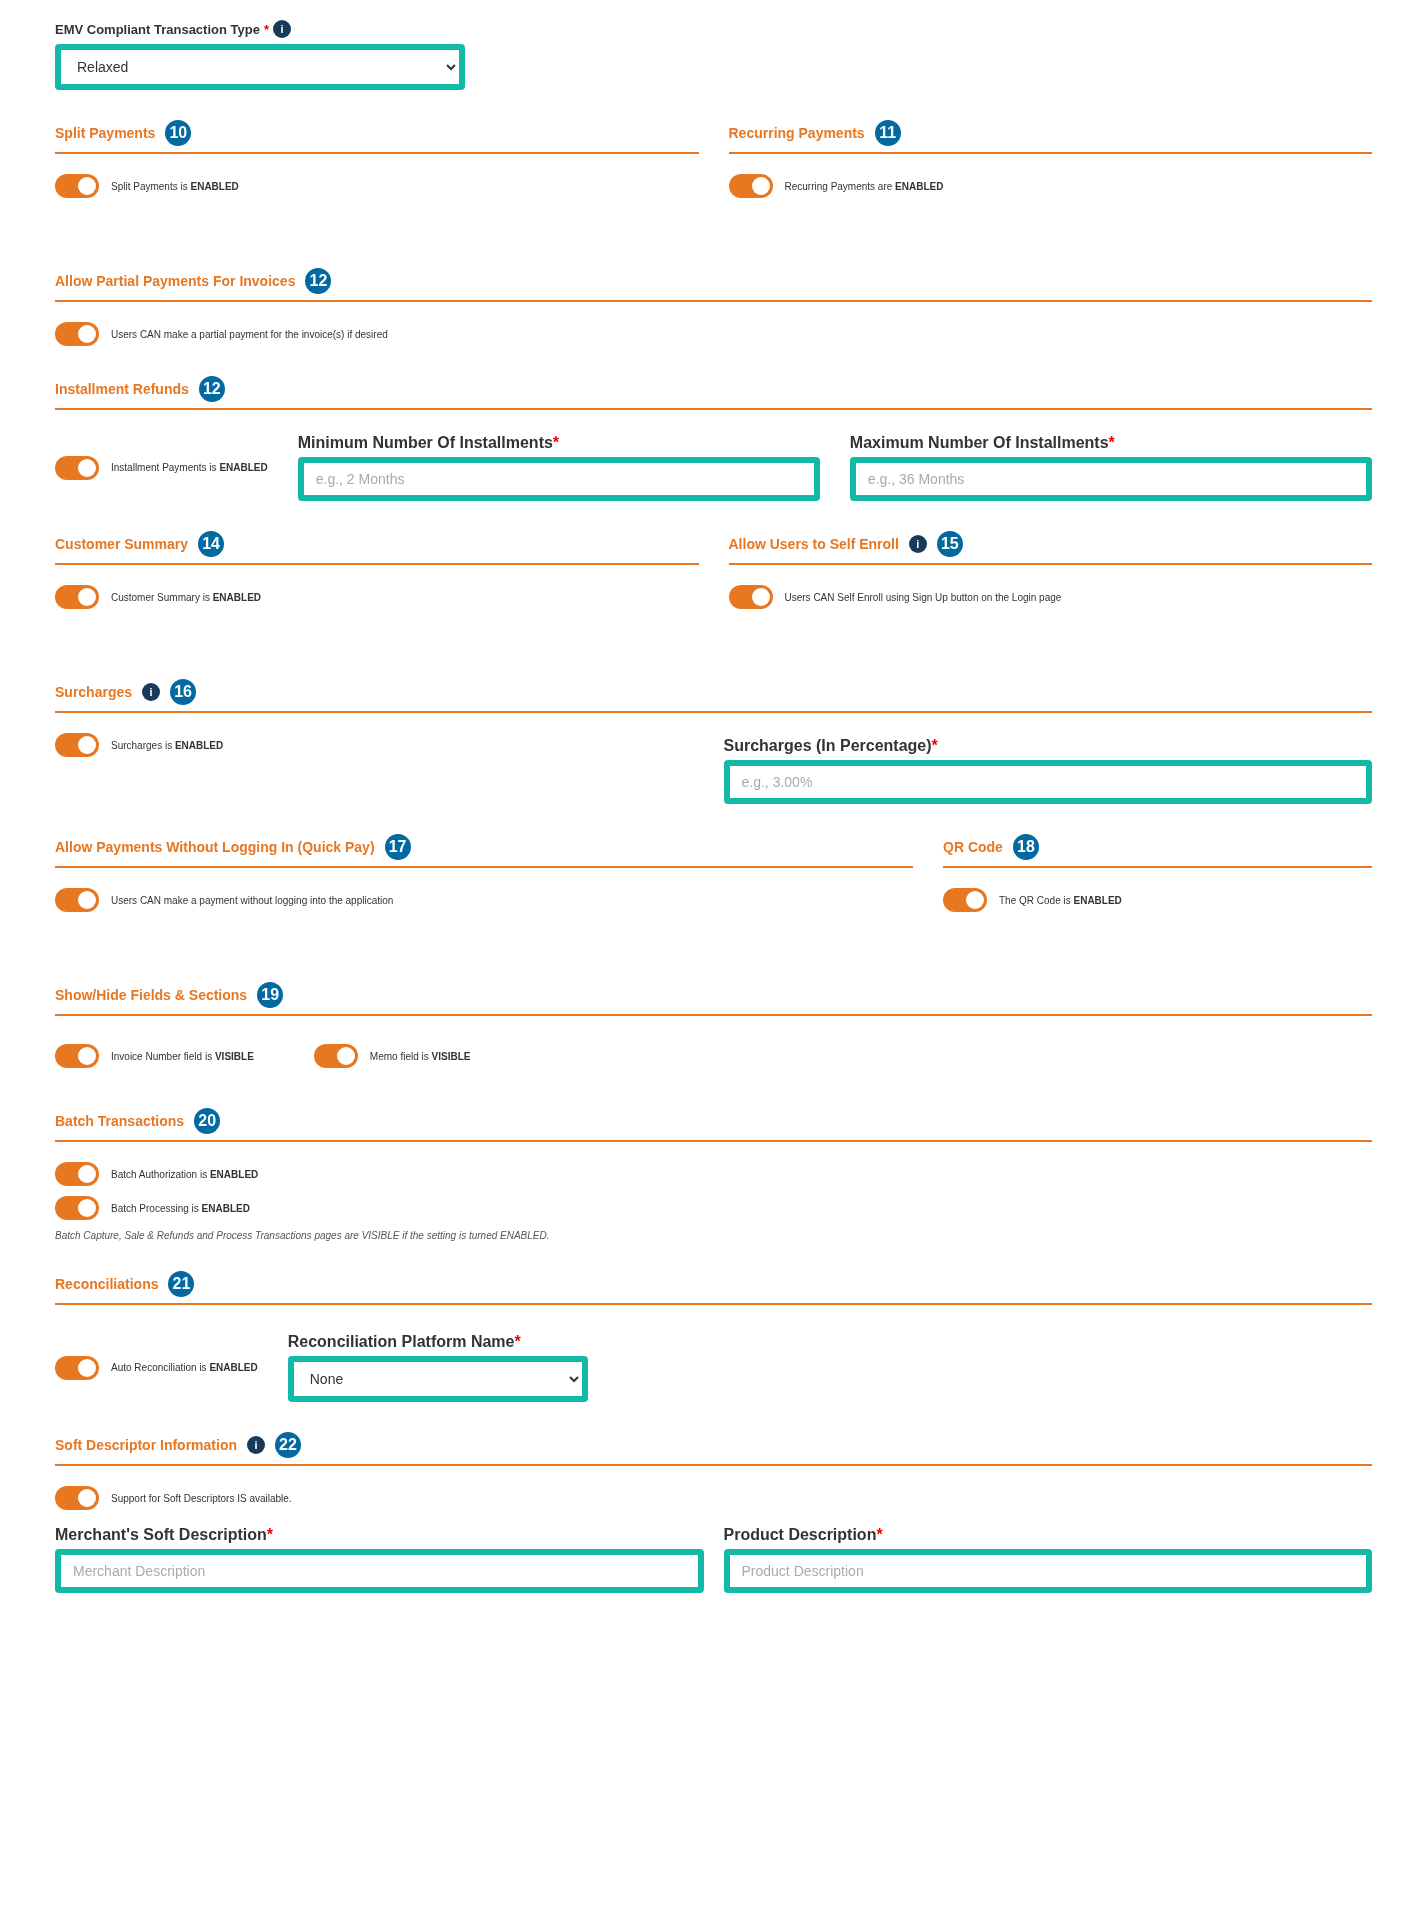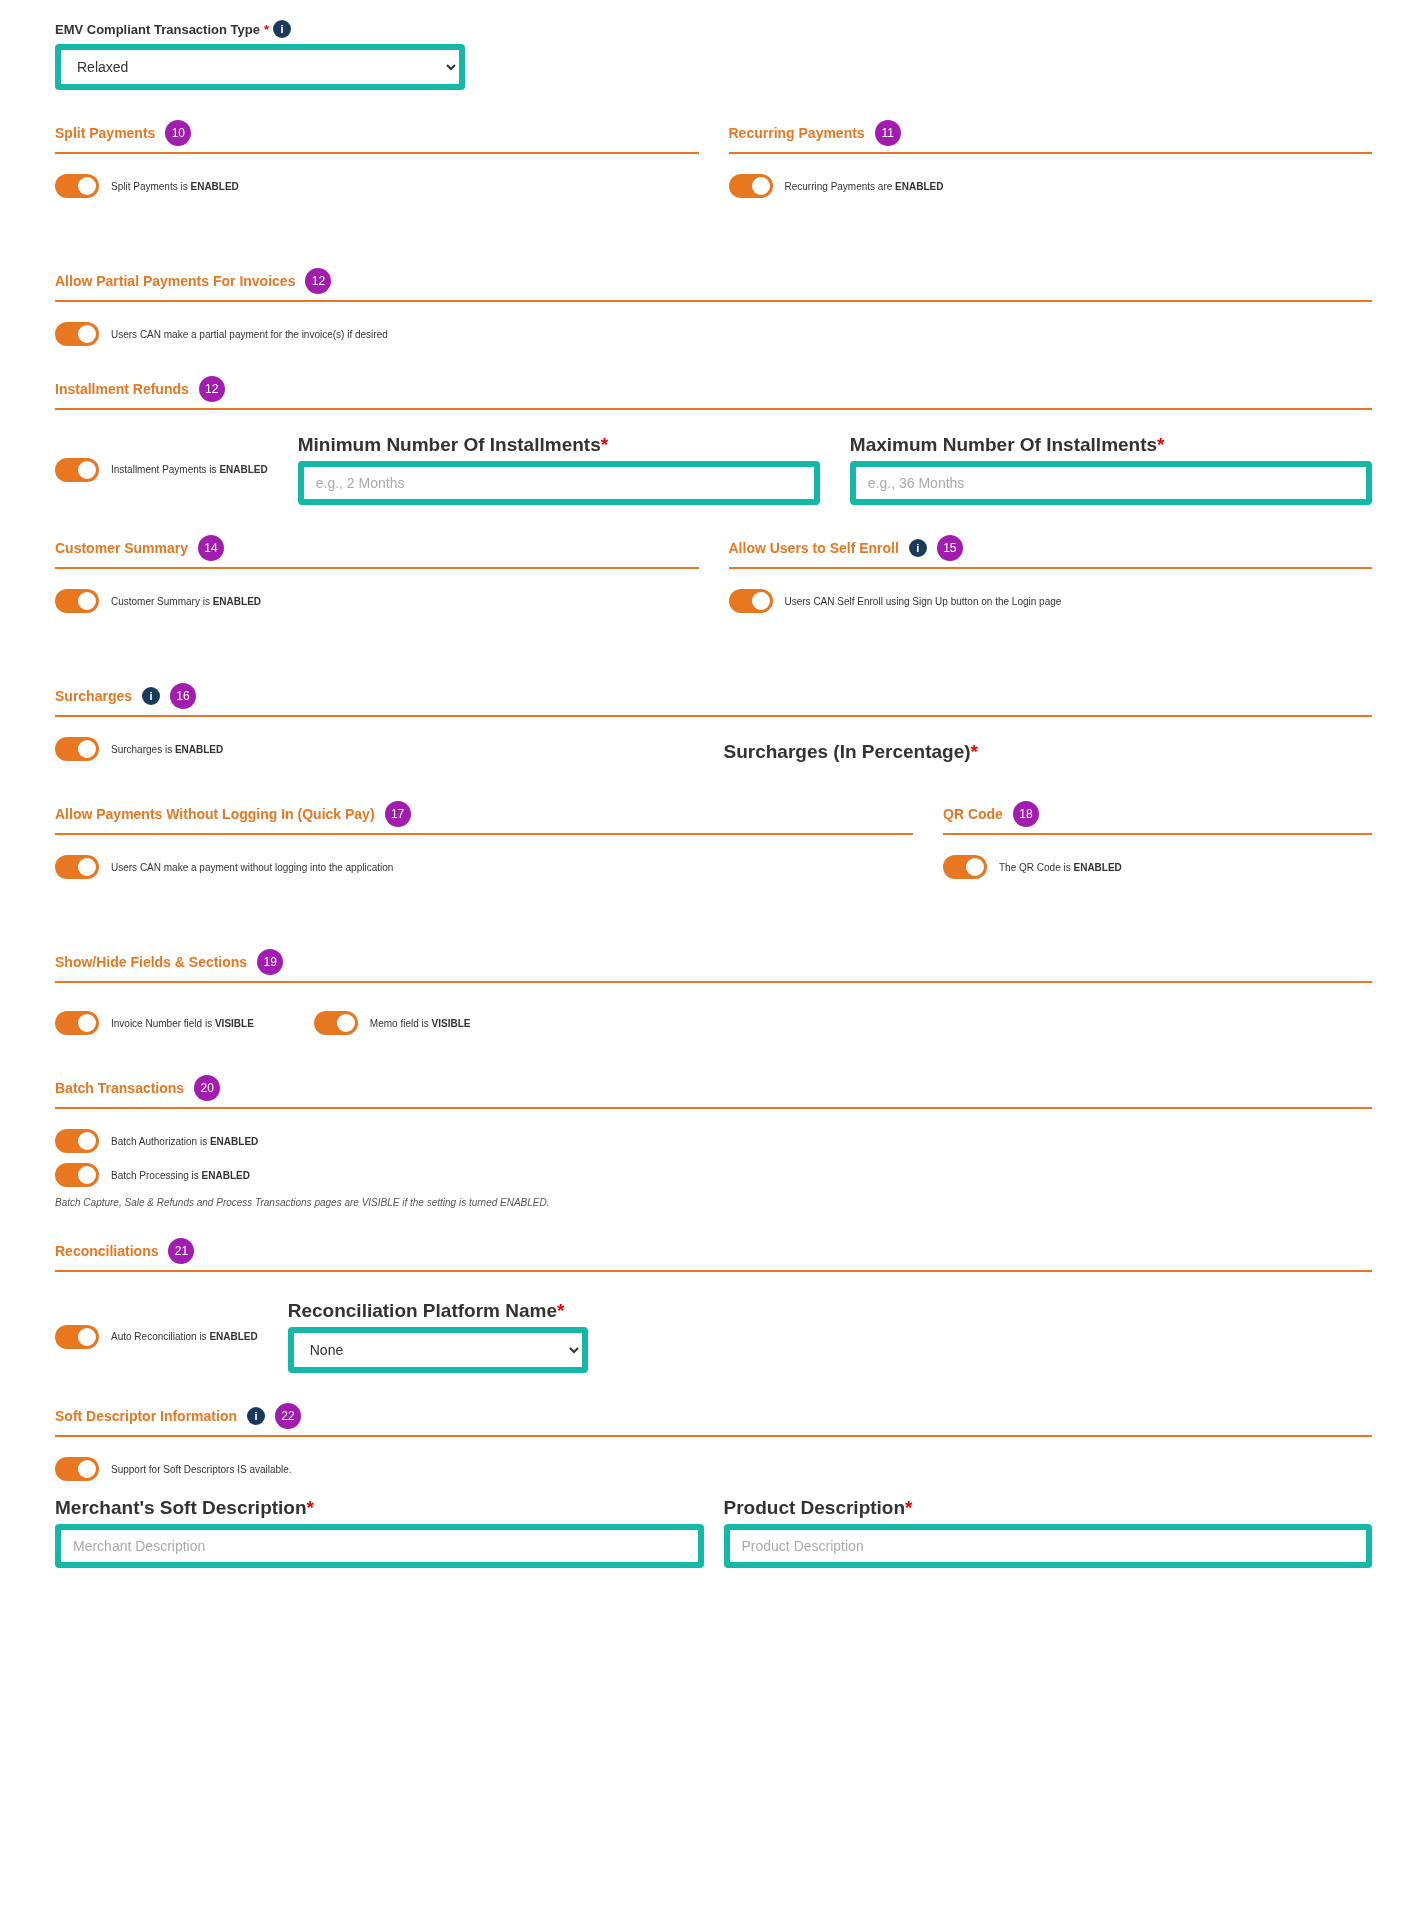--- a/index.html
+++ b/index.html
@@ -22,30 +22,30 @@
       margin-bottom: 8px;
       padding-bottom: 6px;
       border-bottom: 2px solid #e87722;
     }
     .section-title {
       font-size: 14px;
       font-weight: bold;
       color: #e87722;
     }
     .badge {
-      background: #a21caf;
+      background: #0369a1;
       color: #fff;
       border-radius: 50%;
       width: 26px;
       height: 26px;
       display: inline-flex;
       align-items: center;
       justify-content: center;
-      font-size: 12px;
-      font-weight: normal;
+      font-size: 16px;
+      font-weight: bold;
     }
 
     
     .two-col {
       display: grid;
       grid-template-columns: 1fr 1fr;
       gap: 30px;
       margin-bottom: 30px;
     }
     .section-block {
@@ -157,21 +157,21 @@
     .installments-row .toggle-row {
       flex-shrink: 0;
       margin-bottom: 0;
     }
     .field-group {
       flex: 1;
       min-width: 180px;
     }
     .field-group label {
       display: block;
-      font-size: 19px;
+      font-size: 16px;
       font-weight: bold;
       color: #333;
       margin-bottom: 5px;
     }
     .field-group .required { color: #e00; }
 
     
     .surcharges-content {
       display: grid;
       grid-template-columns: 1fr 1fr;
@@ -375,20 +375,21 @@
             <span class="toggle-label">
               <span>Surcharges is </span><strong>ENABLED</strong>
             </span>
           </div>
         </div>
         <div class="surcharges-right">
           <div class="field-group">
             <label>
               <span>Surcharges (In Percentage)</span><span class="required">*</span>
             </label>
+            <input type="text" class="form-control" placeholder="e.g., 3.00%" style="">
           </div>
         </div>
       </div>
     </div>
   </div>
 
   <div class="allow-payments-row">
     <div class="section-block">
       <div class="section-header">
         <span class="section-title">Allow Payments Without Logging In (Quick Pay)</span>

